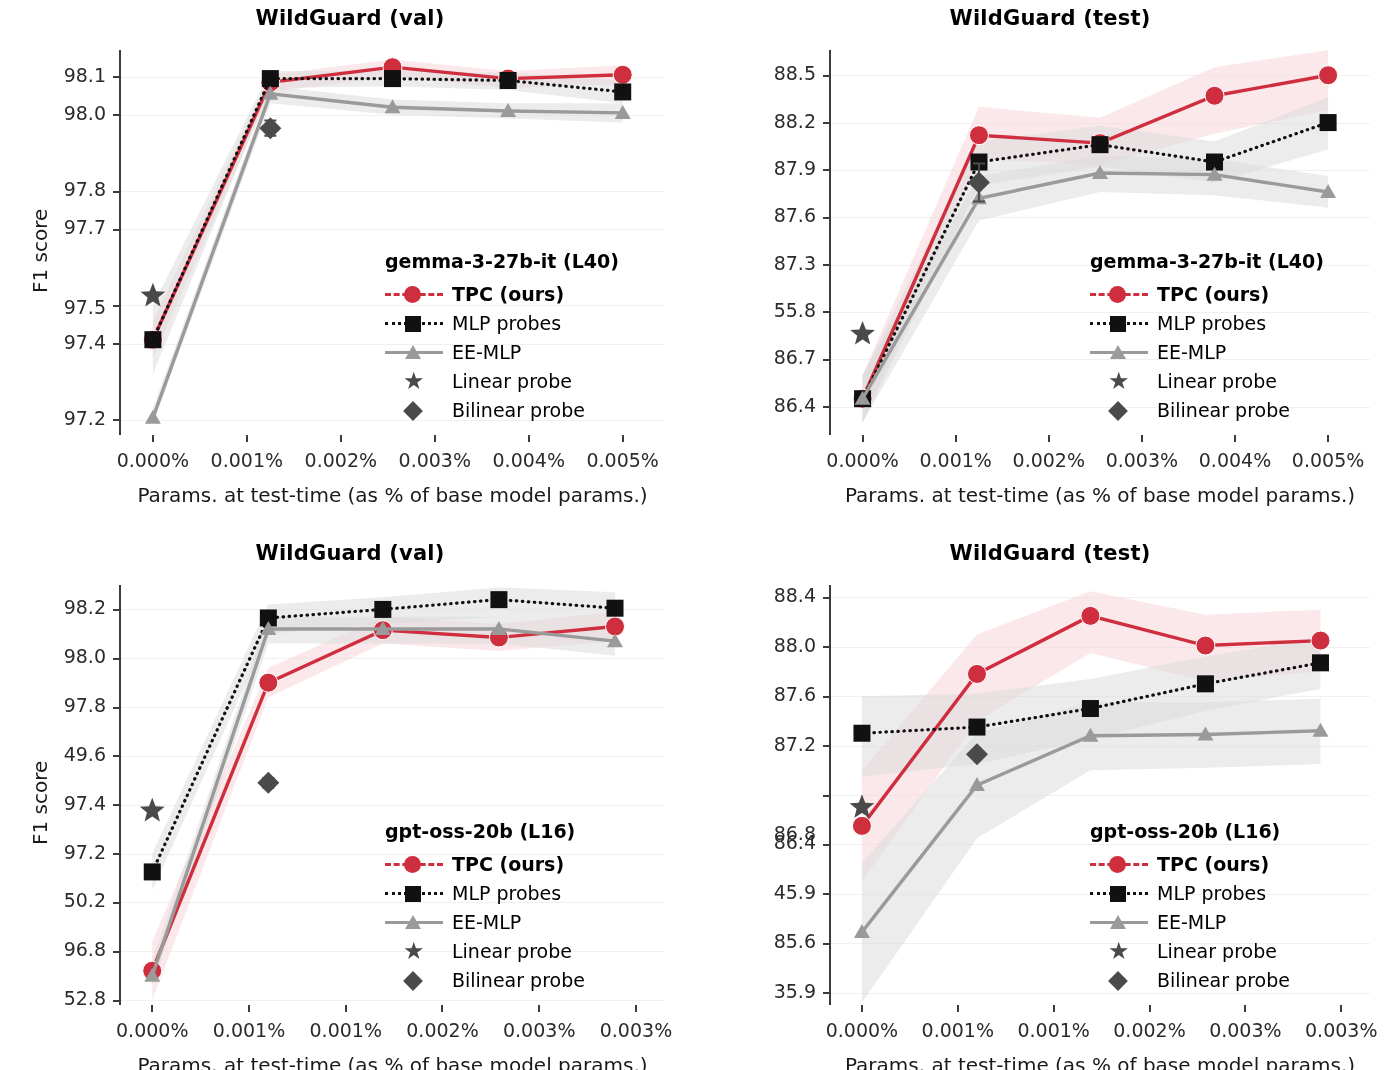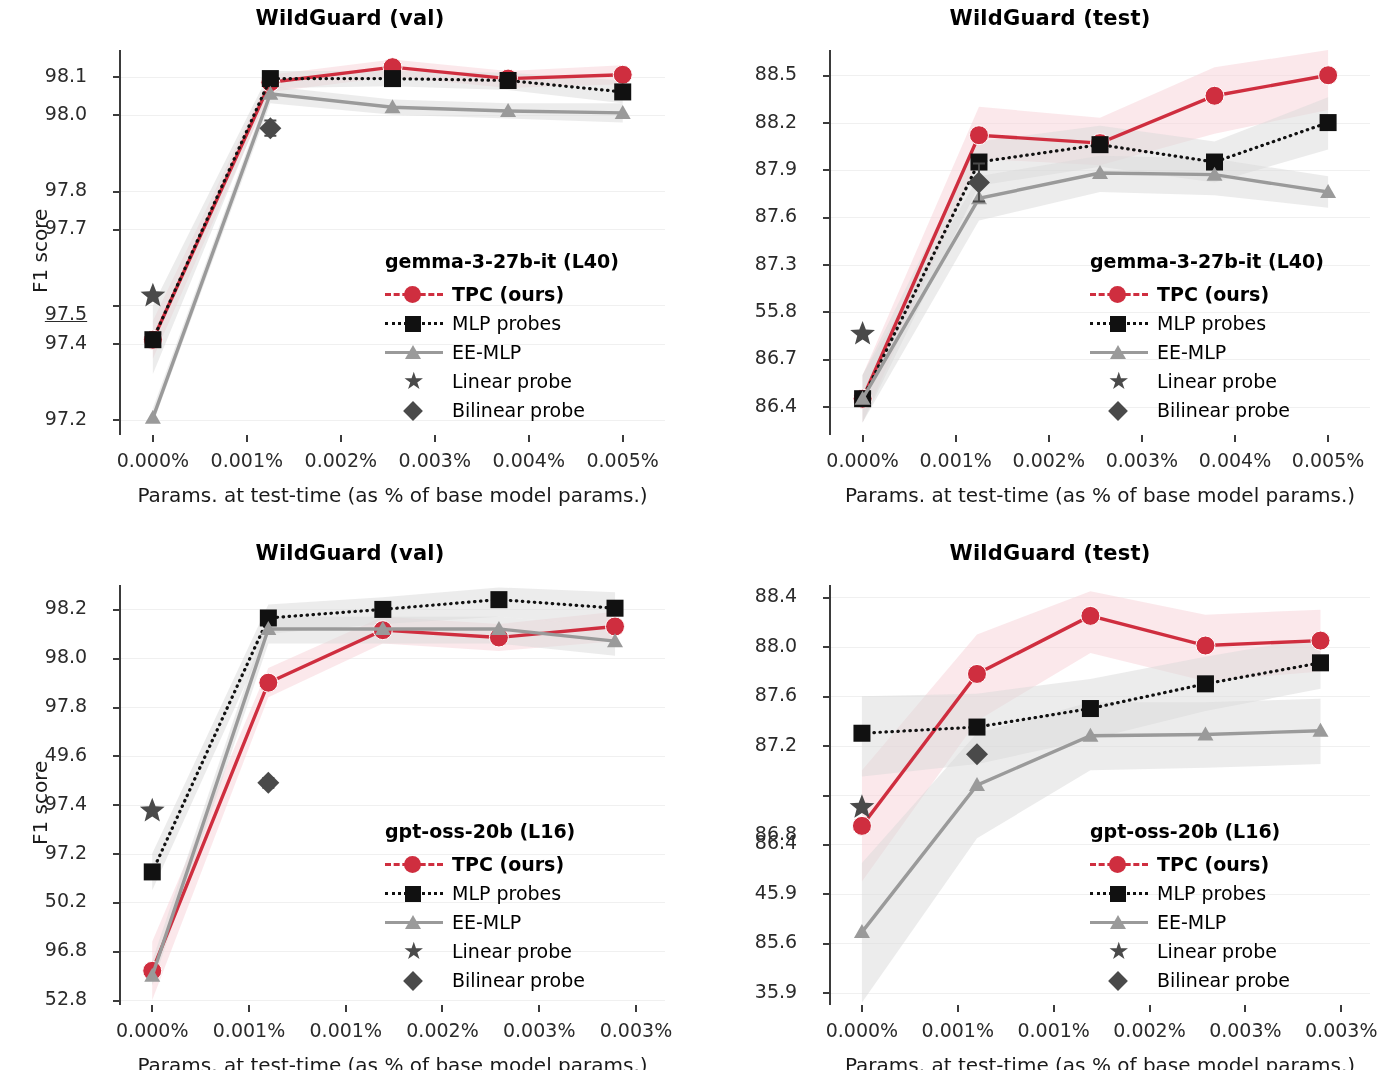--- a/index.html
+++ b/index.html
@@ -38,21 +38,21 @@
     background: #3b3b3b;
   }
   .tick {
     position: absolute;
     background: #3b3b3b;
   }
   .ytick-label {
     position: absolute;
     font-size: 19px;
     color: #2b2b2b;
-    text-align: center;
+    text-align: right;
     white-space: nowrap;
   }
   .xtick-label {
     position: absolute;
     font-size: 19px;
     color: #2b2b2b;
     text-align: center;
     white-space: nowrap;
   }
   .xlabel {
@@ -159,21 +159,21 @@
     <div class="panel-title">WildGuard (val)</div>
     <div class="plot" id="plot0" style="left: 120px; top: 50px; width: 545px; height: 385px;">
         <div class="gridline" style="left: 0px; width: 545px; top: 369.752px;"></div>
         <div class="tick" style="left: -7px; top: 369.252px; width: 7px; height: 2px;"></div>
         <div class="ytick-label" style="right: 559px; top: 356.752px; width: 80px;">97.2</div>
         <div class="gridline" style="left: 0px; width: 545px; top: 293.515px;"></div>
         <div class="tick" style="left: -7px; top: 293.015px; width: 7px; height: 2px;"></div>
         <div class="ytick-label" style="right: 559px; top: 280.515px; width: 80px;">97.4</div>
         <div class="gridline" style="left: 0px; width: 545px; top: 255.396px;"></div>
         <div class="tick" style="left: -7px; top: 254.896px; width: 7px; height: 2px;"></div>
-        <div class="ytick-label" style="right: 559px; top: 252px; width: 80px; text-decoration: underline;">97.5</div>
+        <div class="ytick-label" style="right: 559px; top: 246px; width: 80px;">97.5</div>
         <div class="gridline" style="left: 0px; width: 545px; top: 179.158px;"></div>
         <div class="tick" style="left: -7px; top: 178.658px; width: 7px; height: 2px;"></div>
         <div class="ytick-label" style="right: 559px; top: 166.158px; width: 80px;">97.7</div>
         <div class="gridline" style="left: 0px; width: 545px; top: 141.04px;"></div>
         <div class="tick" style="left: -7px; top: 140.54px; width: 7px; height: 2px;"></div>
         <div class="ytick-label" style="right: 559px; top: 128.04px; width: 80px;">97.8</div>
         <div class="gridline" style="left: 0px; width: 545px; top: 64.802px;"></div>
         <div class="tick" style="left: -7px; top: 64.302px; width: 7px; height: 2px;"></div>
         <div class="ytick-label" style="right: 559px; top: 51.802px; width: 80px;">98.0</div>
         <div class="gridline" style="left: 0px; width: 545px; top: 26.6832px;"></div>

